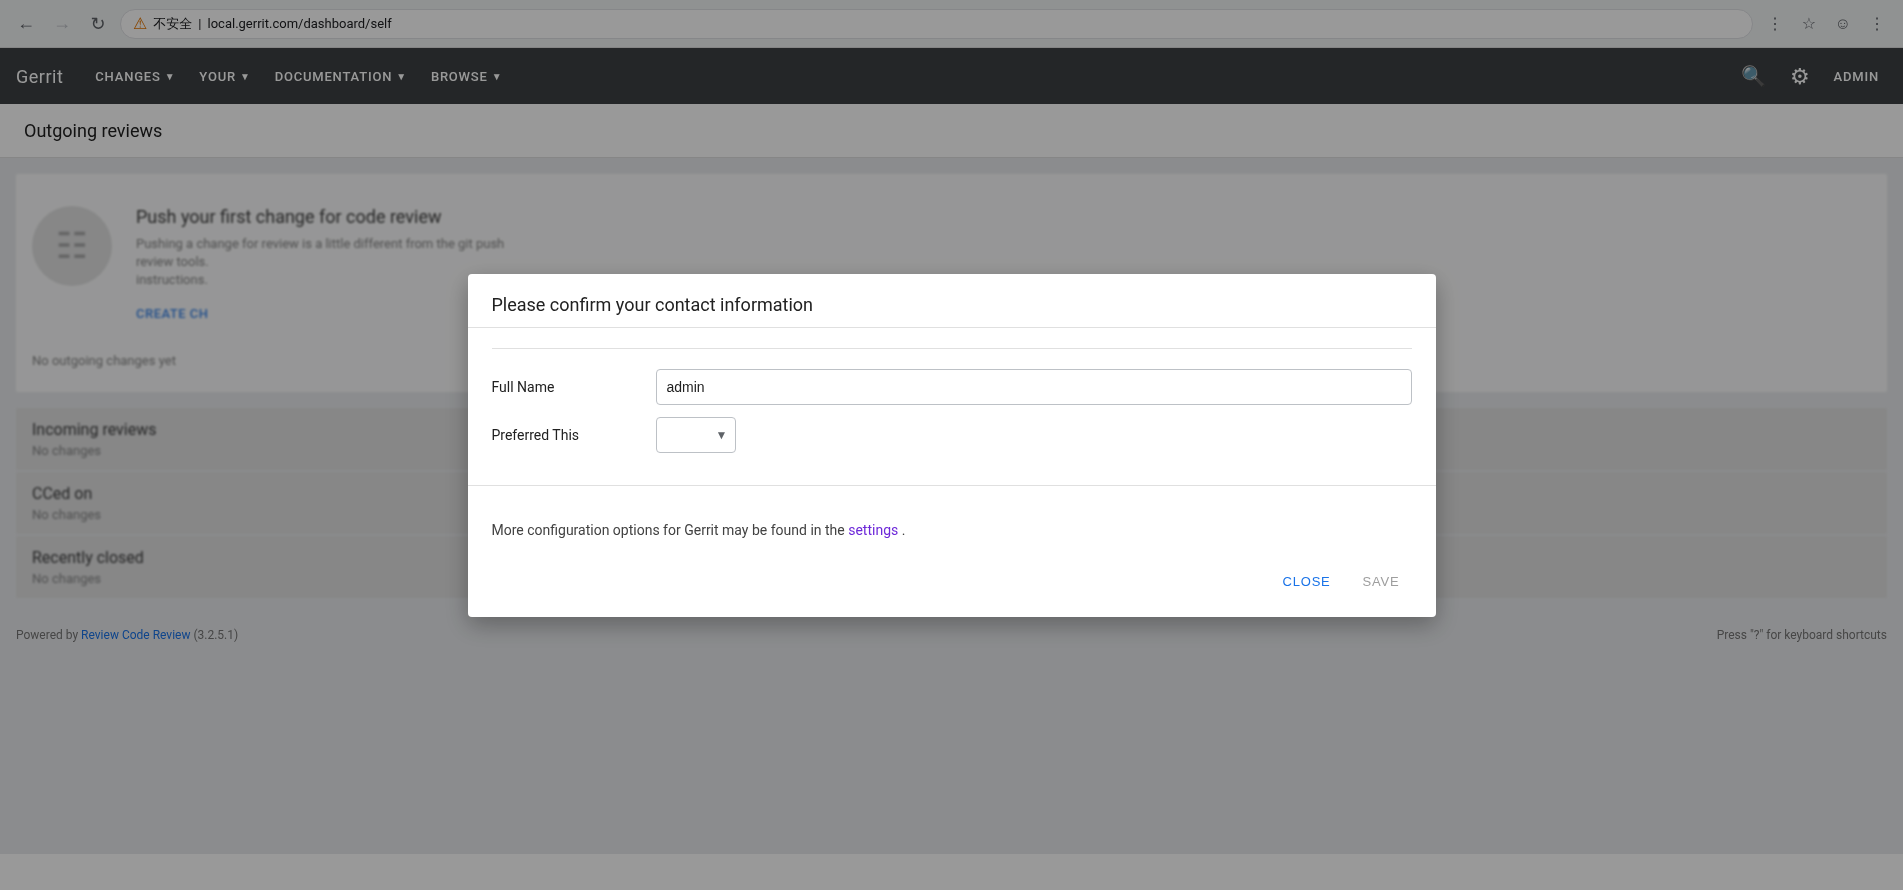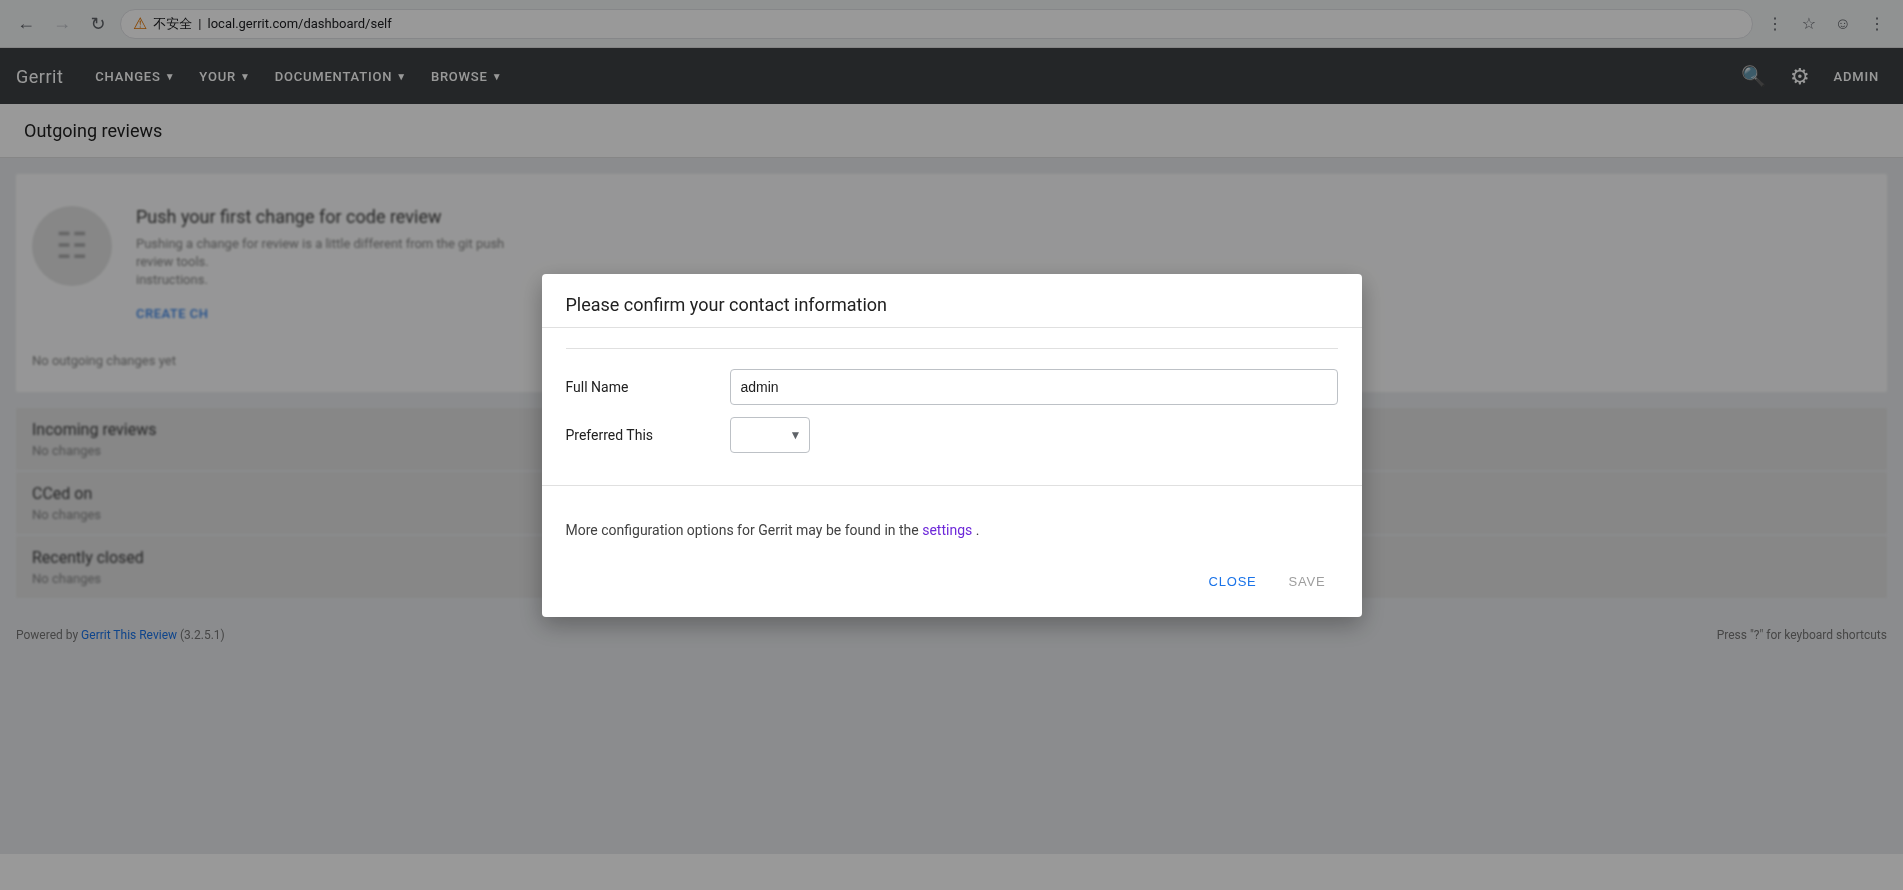--- a/index.html
+++ b/index.html
@@ -214,21 +214,21 @@
       background: rgba(0,0,0,0.4);
       display: flex;
       align-items: center;
       justify-content: center;
       z-index: 100;
     }
     .modal {
       background: #fff;
       border-radius: 4px;
       box-shadow: 0 8px 24px rgba(0,0,0,0.3);
-      width: 820px;
+      width: 968px;
       max-width: 90vw;
       padding: 0;
       position: relative;
     }
     .modal-header {
       padding: 20px 24px 12px;
     }
     .modal-title {
       font-size: 18px;
       font-weight: 400;
@@ -429,21 +429,21 @@
 
     <div class="section">
       <div class="section-title">Recently closed</div>
       <div class="section-empty">No changes</div>
     </div>
   </div>
 
   <div class="footer">
     <div>
       <span>Powered by </span>
-      <a>Gerrit This Review</a>
+      <a>Review Code Review</a>
       <span>(3.2.5.1)</span>
     </div>
     <div class="footer-shortcuts">Press "?" for keyboard shortcuts</div>
   </div>
 </div>
 
 <div class="modal-overlay">
   <div class="modal" role="dialog">
     <div class="modal-header">
       <div class="modal-title">Please confirm your contact information</div>

